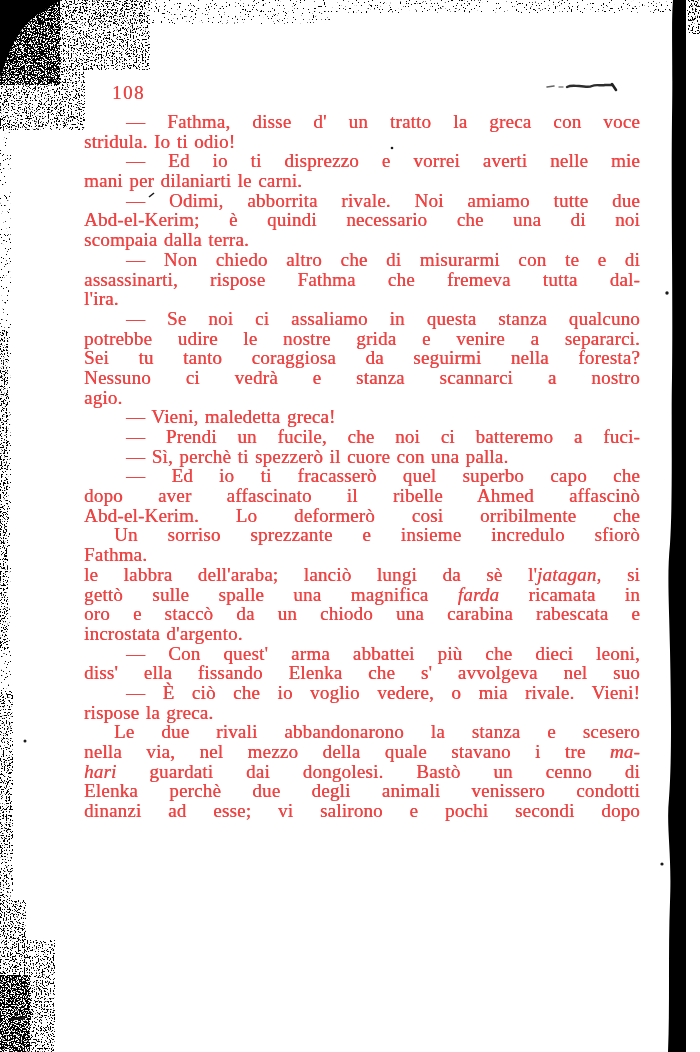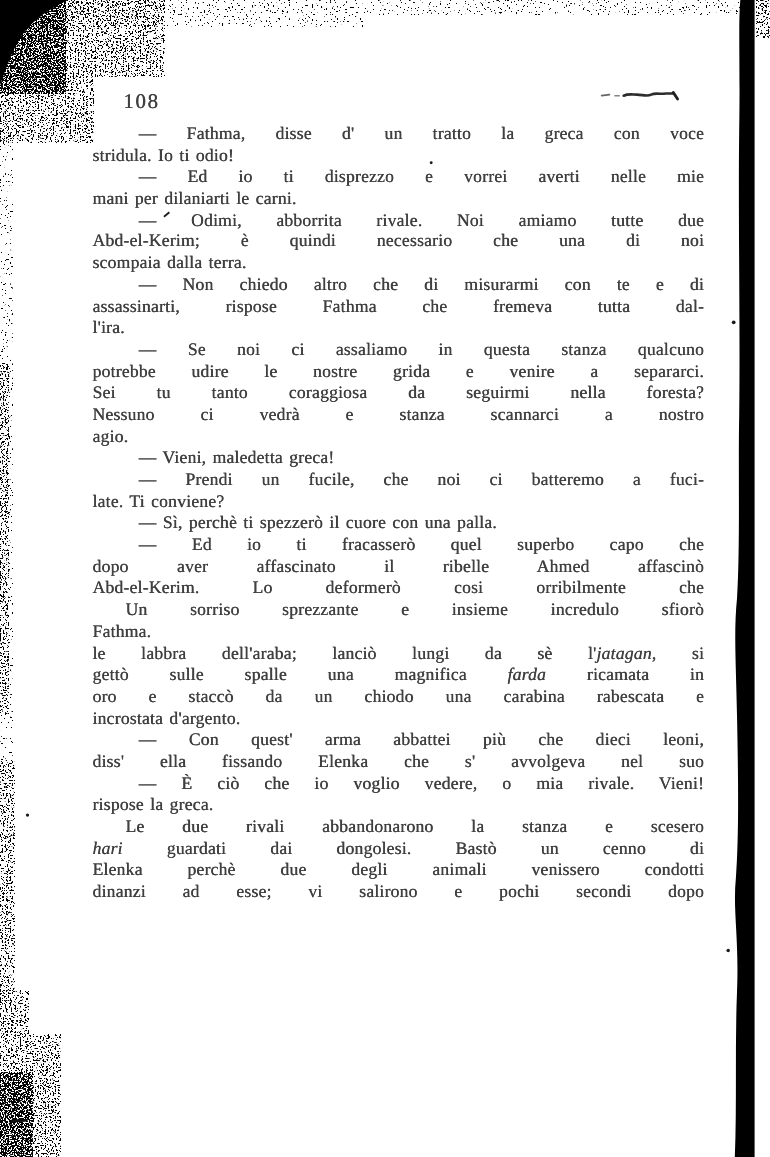--- a/index.html
+++ b/index.html
@@ -1,25 +1,25 @@
 <!DOCTYPE html>
 <html><head>
 <meta charset="utf-8">
 <style>
   html,body{margin:0;padding:0;background:#ffffff;}
   .page{
     position:relative;width:700px;height:1052px;background:#ffffff;overflow:hidden;
-    font-family:"Liberation Serif","DejaVu Serif",serif;color:#404040;
+    font-family:"Liberation Serif","DejaVu Serif",serif;color:#ef4444;
   }
   .page-number{
     position:absolute;left:112px;top:82px;font-size:19px;letter-spacing:1.5px;
     text-shadow:0.3px 0 0 currentColor;
   }
   .text-block{
-    position:absolute;left:84px;top:112px;width:556px;font-size:16px;
+    position:absolute;left:84px;top:112px;width:556px;font-size:19px;
     text-shadow:0.3px 0 0 currentColor;
   }
   .line{
     display:block;height:19.7px;line-height:19.7px;
     text-align:justify;text-align-last:justify;
     word-spacing:1.5px;letter-spacing:0.2px;white-space:normal;
   }
   .line.end{text-align-last:left;}
   .line.in1{padding-left:42px;}
   .line.in2{padding-left:30px;}
@@ -44,36 +44,36 @@
       <div class="line in1"><span>— Non chiedo altro che di misurarmi con te e di</span></div>
       <div class="line"><span>assassinarti, rispose Fathma che fremeva tutta dal-</span></div>
       <div class="line end"><span>l'ira.</span></div>
       <div class="line in1"><span>— Se noi ci assaliamo in questa stanza qualcuno</span></div>
       <div class="line"><span>potrebbe udire le nostre grida e venire a separarci.</span></div>
       <div class="line"><span>Sei tu tanto coraggiosa da seguirmi nella foresta?</span></div>
       <div class="line"><span>Nessuno ci vedrà e stanza scannarci a nostro</span></div>
       <div class="line end"><span>agio.</span></div>
       <div class="line in1 end"><span>— Vieni, maledetta greca!</span></div>
       <div class="line in1"><span>— Prendi un fucile, che noi ci batteremo a fuci-</span></div>
-      <div class="line end"><span>late. Ti conviene?</span></div>
       <div class="line in1 end"><span>— Sì, perchè ti spezzerò il cuore con una palla.</span></div>
       <div class="line in1"><span>— Ed io ti fracasserò quel superbo capo che</span></div>
       <div class="line"><span>dopo aver affascinato il ribelle Ahmed affascinò</span></div>
       <div class="line"><span>Abd-el-Kerim. Lo deformerò cosi orribilmente che</span></div>
       <div class="line in2"><span>Un sorriso sprezzante e insieme incredulo sfiorò</span></div>
       <div class="line end"><span>Fathma.</span></div>
       <div class="line"><span>le labbra dell'araba; lanciò lungi da sè l'</span><i>jatagan</i><span>, si</span></div>
       <div class="line"><span>gettò sulle spalle una magnifica </span><i>farda</i><span> ricamata in</span></div>
       <div class="line"><span>oro e staccò da un chiodo una carabina rabescata e</span></div>
       <div class="line end"><span>incrostata d'argento.</span></div>
       <div class="line in1"><span>— Con quest' arma abbattei più che dieci leoni,</span></div>
       <div class="line"><span>diss' ella fissando Elenka che s' avvolgeva nel suo</span></div>
       <div class="line in1"><span>— È ciò che io voglio vedere, o mia rivale. Vieni!</span></div>
       <div class="line end"><span>rispose la greca.</span></div>
       <div class="line in2"><span>Le due rivali abbandonarono la stanza e scesero</span></div>
+      <div class="line"><span>nella via, nel mezzo della quale stavano i tre </span><i>ma-</i></div>
       <div class="line"><i>hari</i><span> guardati dai dongolesi. Bastò un cenno di</span></div>
       <div class="line"><span>Elenka perchè due degli animali venissero condotti</span></div>
       <div class="line"><span>dinanzi ad esse; vi salirono e pochi secondi dopo</span></div>
     </div>
 
   <svg class="noise" width="700" height="1052" viewBox="0 0 700 1052" xmlns="http://www.w3.org/2000/svg">
     <defs>
       <filter id="spA" x="0%" y="0%" width="100%" height="100%">
         <feTurbulence type="fractalNoise" baseFrequency="0.62" numOctaves="2" seed="11"></feTurbulence>
         <feColorMatrix type="matrix" values="0 0 0 0 0  0 0 0 0 0  0 0 0 0 0  0 0 0 30 -20.4"></feColorMatrix>

